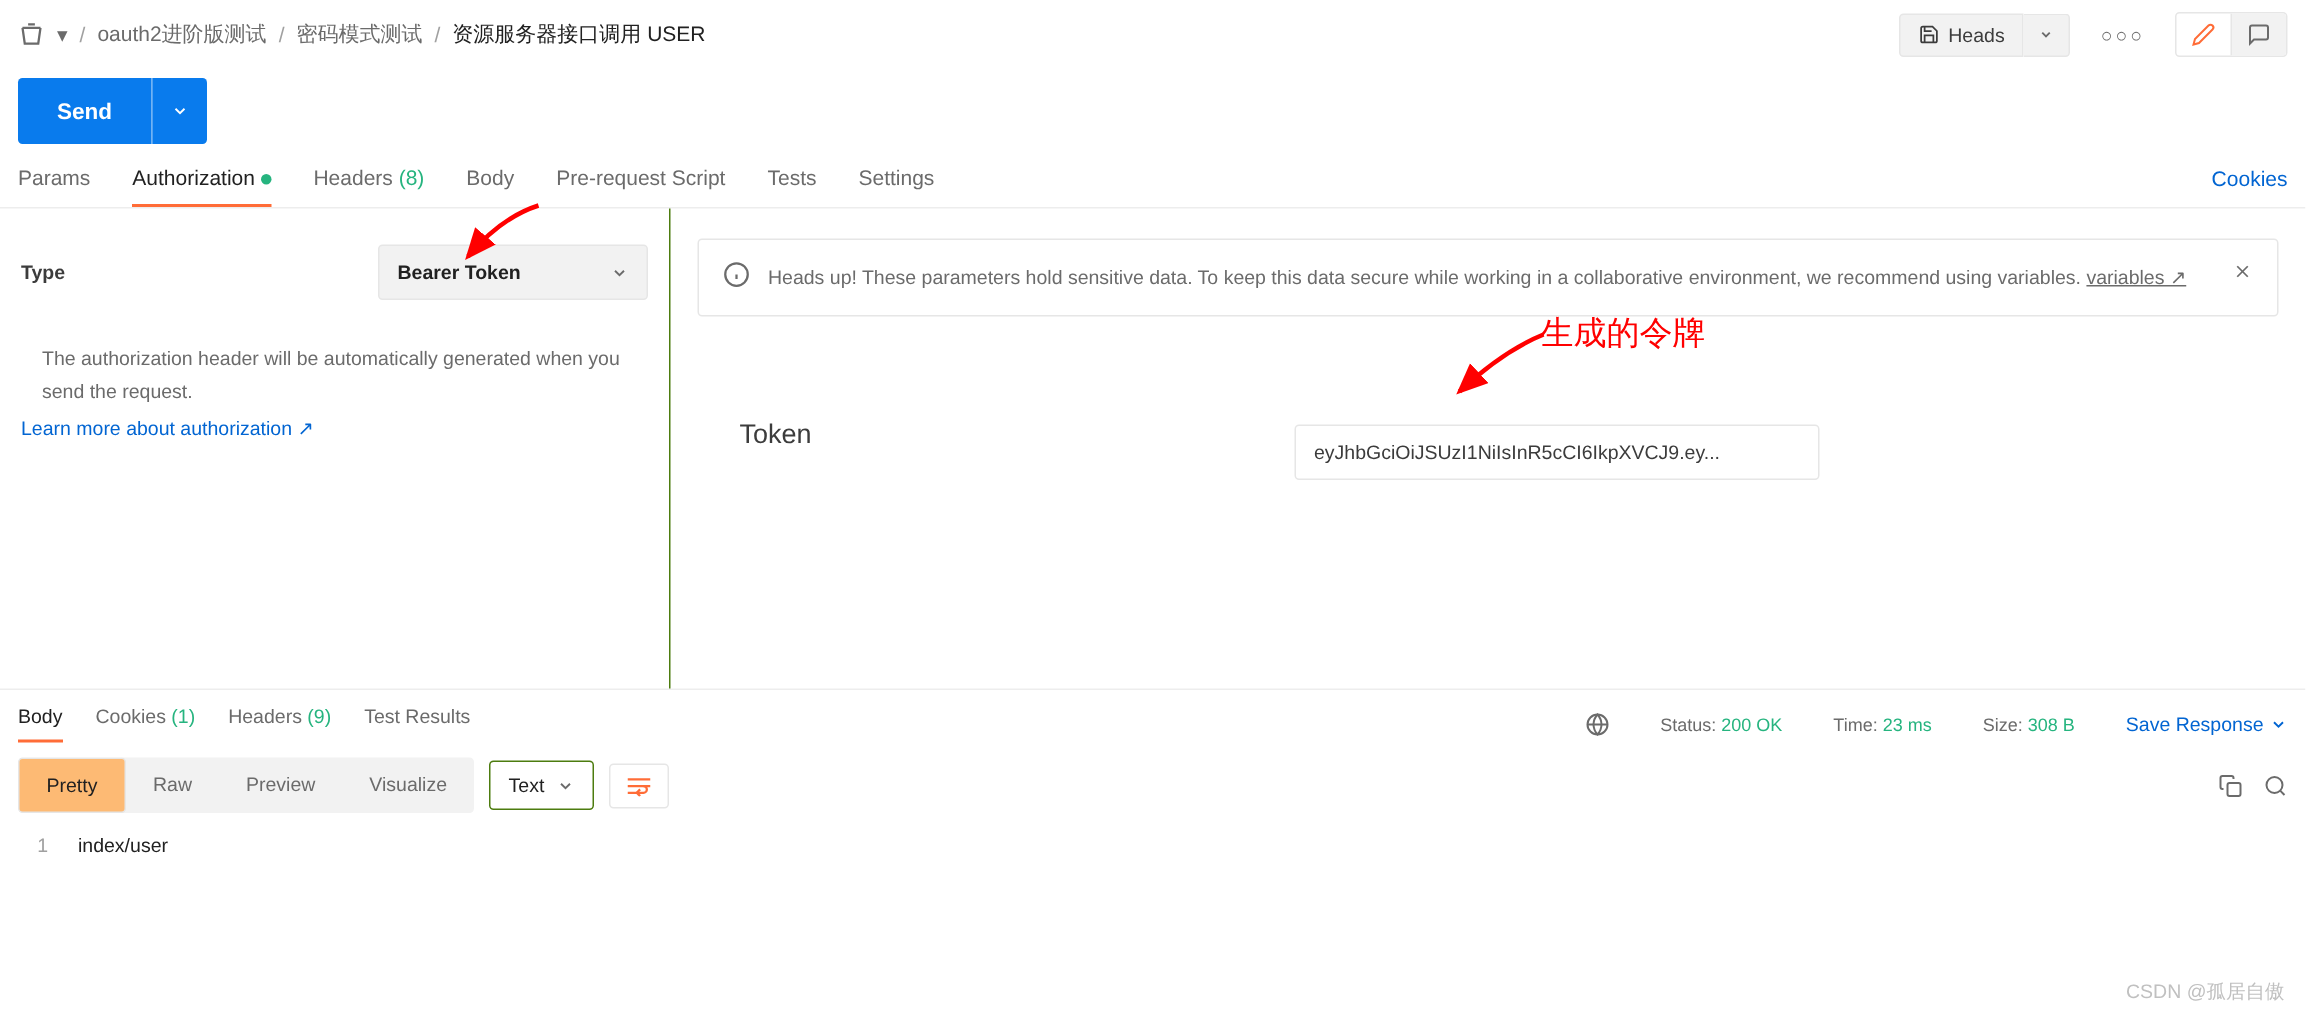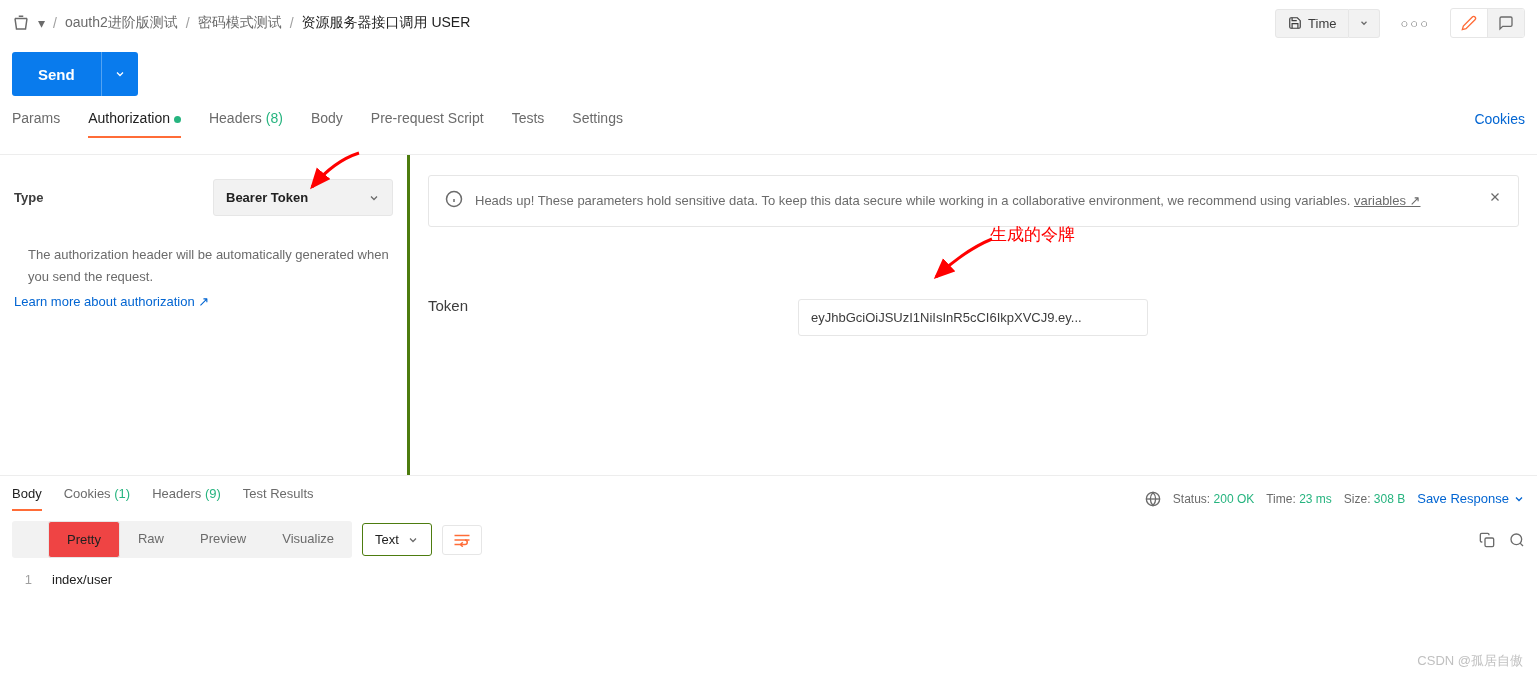--- a/index.html
+++ b/index.html
@@ -16,53 +16,53 @@
 .right-icons { display: flex; border: 1px solid #e6e6e6; border-radius: 3px; overflow: hidden; }
 .right-icons > div { padding: 6px 10px; cursor: pointer; }
 .right-icons > div:first-child { border-right: 1px solid #e6e6e6; }
 .url-row { display: flex; gap: 10px; padding: 6px 12px 0 12px; }
 .method-url { display: flex; flex: 1; border: 1px solid #dcdcdc; border-radius: 3px; overflow: hidden; }
 .method-sel { display: flex; align-items: center; justify-content: space-between; width: 130px; padding: 0 14px; background: #f2f2f2; border-right: 1px solid #dcdcdc; font-weight: 600; font-size: 14px; cursor: pointer; }
 .url-input { flex: 1; border: none; padding: 0 14px; font-size: 14px; color: #3c3c3c; outline: none; }
 .send-group { display: flex; }
 .send-btn { background: #097bed; color: #fff; border: none; border-radius: 3px 0 0 3px; padding: 0 26px; font-size: 15px; font-weight: 600; cursor: pointer; height: 44px; }
 .send-chev { background: #097bed; border: none; border-left: 1px solid rgba(255,255,255,0.3); border-radius: 0 3px 3px 0; padding: 0 12px; cursor: pointer; height: 44px; display:flex; align-items:center; }
-.req-tabs { display: flex; align-items: center; justify-content: space-between; padding: 14px 12px 16px 12px; border-bottom: 1px solid #ededed; }
+.req-tabs { display: flex; align-items: center; justify-content: space-between; padding: 14px 12px 0 12px; border-bottom: 1px solid #ededed; }
 .req-tabs-left { display: flex; gap: 28px; }
 .req-tab { padding-bottom: 10px; color: #6b6b6b; font-size: 14px; cursor: pointer; border-bottom: 2px solid transparent; }
 .req-tab.active { color: #212121; border-bottom-color: #ff6c37; }
 .dot { display: inline-block; width: 7px; height: 7px; border-radius: 50%; background: #26b47f; margin-left: 4px; vertical-align: middle; }
 .count { color: #26b47f; }
 .cookies-link { color: #0265d2; font-size: 14px; cursor: pointer; padding-bottom: 10px; }
 .auth-area { display: flex; min-height: 320px; }
-.auth-left { width: 410px; padding: 24px 14px; border-right: 3px solid #4d7c0f; }
+.auth-left { width: 447px; padding: 24px 14px; border-right: 1px solid #4d7c0f; }
 .type-row { display: flex; align-items: center; justify-content: space-between; margin-bottom: 28px; position: relative; }
 .type-label { font-size: 13px; color: #3c3c3c; font-weight: 600; }
 .type-select { display: flex; align-items: center; justify-content: space-between; width: 180px; background: #f2f2f2; border: 1px solid #e6e6e6; border-radius: 3px; padding: 10px 12px; font-size: 13px; font-weight: 600; cursor: pointer; }
 .auth-desc { color: #6b6b6b; font-size: 13px; line-height: 1.7; margin-bottom: 6px; margin-left: 14px; }
 .auth-link { color: #0265d2; font-size: 13px; cursor: pointer; }
 .auth-right { flex: 1; padding: 20px 18px; position: relative; }
 .alert-box { display: flex; align-items: flex-start; gap: 12px; border: 1px solid #e6e6e6; border-radius: 3px; padding: 14px 16px; color: #6b6b6b; font-size: 13px; line-height: 1.7; }
 .alert-close { margin-left: auto; color: #6b6b6b; cursor: pointer; }
 .alert-link { text-decoration: underline; cursor: pointer; }
 .token-row { display: flex; align-items: center; margin-top: 48px; }
-.token-label { width: 370px; font-size: 15px; color: #3c3c3c; }
+.token-label { width: 370px; font-size: 18px; color: #3c3c3c; margin-left: 28px; }
 .token-input { width: 350px; border: 1px solid #e6e6e6; border-radius: 3px; padding: 10px 12px; font-size: 13px; color: #3c3c3c; white-space: nowrap; overflow: hidden; text-overflow: ellipsis; margin-top: 24px; }
-.annotation { position: absolute; color: #ff0000; font-size: 17px; pointer-events: none; }
+.annotation { position: absolute; color: #ff0000; font-size: 22px; pointer-events: none; }
 .resp-header { display: flex; align-items: center; justify-content: space-between; padding: 10px 12px 0 12px; border-top: 1px solid #ededed; }
 .resp-tabs { display: flex; gap: 22px; }
 .resp-tab { padding-bottom: 8px; color: #6b6b6b; font-size: 13px; cursor: pointer; border-bottom: 2px solid transparent; }
 .resp-tab.active { color: #212121; border-bottom-color: #ff6c37; font-weight: 500; }
-.resp-meta { display: flex; align-items: center; gap: 12px; font-size: 12px; color: #6b6b6b; }
+.resp-meta { display: flex; align-items: center; gap: 34px; font-size: 12px; color: #6b6b6b; }
 .resp-meta .ok { color: #26b47f; }
 .save-resp { color: #0265d2; font-size: 13px; cursor: pointer; display: flex; align-items: center; gap: 4px; }
 .body-toolbar { display: flex; align-items: center; gap: 10px; padding: 10px 12px; justify-content: space-between; }
 .body-tabs { display: flex; background: #f2f2f2; border-radius: 3px; overflow: hidden; }
 .body-tab { padding: 10px 18px; font-size: 13px; color: #6b6b6b; cursor: pointer; }
-.body-tab.active { background: #ef4444; border: 1px solid #e6e6e6; border-radius: 3px; color: #212121; font-weight: 500; margin-left: 36px; }
+.body-tab.active { background: #fdba74; border: 1px solid #e6e6e6; border-radius: 3px; color: #212121; font-weight: 500; }
 .fmt-sel { display: flex; align-items: center; gap: 8px; border: 1px solid #4d7c0f; border-radius: 3px; padding: 8px 12px; font-size: 13px; cursor: pointer; }
 .wrap-btn { border: 1px solid #e6e6e6; border-radius: 3px; padding: 7px 10px; cursor: pointer; }
 .body-icons { display: flex; gap: 14px; color: #6b6b6b; }
 .code-area { padding: 4px 12px 20px 12px; font-family: Consolas, Monaco, monospace; font-size: 13px; }
 .code-line { display: flex; }
 .line-no { width: 40px; text-align: right; padding-right: 20px; color: #a0a0a0; }
 .watermark { position: fixed; bottom: 10px; right: 14px; color: #c0c0c0; font-size: 13px; }
 svg { display: block; }
 .arrow { position: absolute; }
 </style>
@@ -85,21 +85,21 @@
     <span class="last">资源服务器接口调用 USER</span>
   </div>
   <div class="top-actions">
     <div class="save-group">
       <button class="save-btn">
         <svg width="14" height="14" viewBox="0 0 24 24" fill="none" stroke="#3c3c3c" stroke-width="2">
             <path d="M19 21H5a2 2 0 0 1-2-2V5a2 2 0 0 1 2-2h11l5 5v11a2 2 0 0 1-2 2z"></path>
             <polyline points="17 21 17 13 7 13 7 21"></polyline>
             <polyline points="7 3 7 8 15 8"></polyline>
           </svg>
-        <span>Time</span>
+        <span>Heads</span>
       </button>
       <button class="save-chev">
         <svg width="10" height="10" viewBox="0 0 24 24" fill="none" stroke="#6b6b6b" stroke-width="3">
             <polyline points="6 9 12 15 18 9"></polyline>
           </svg>
       </button>
     </div>
     <div class="more-btn">○○○</div>
     <div class="right-icons">
       <div>

